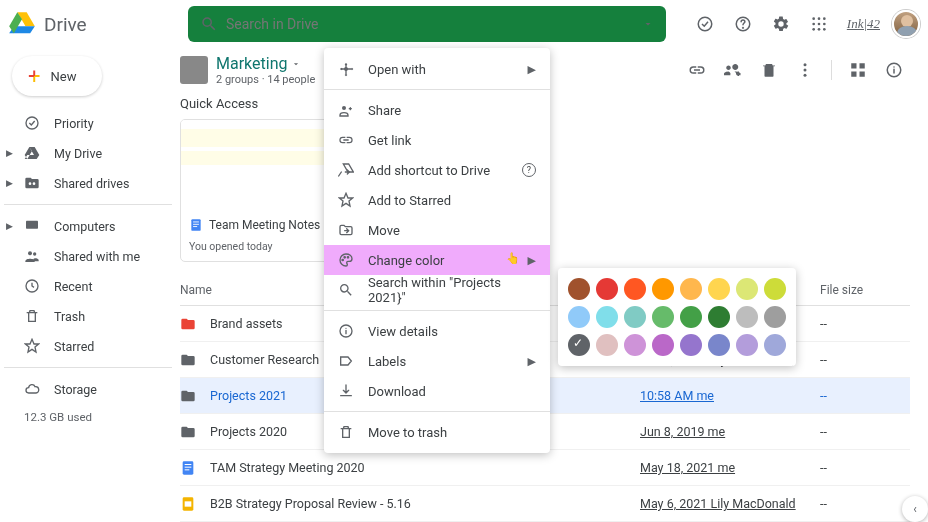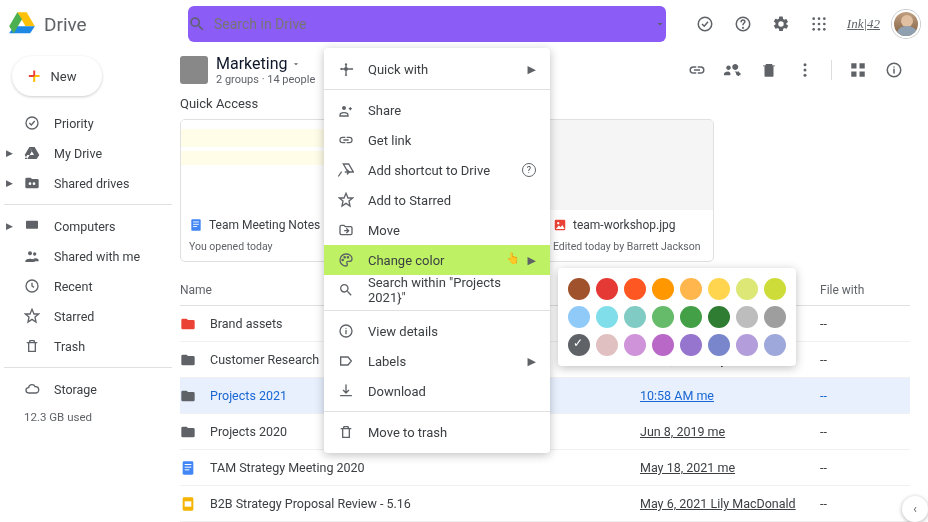--- a/index.html
+++ b/index.html
@@ -3,21 +3,21 @@
 <meta charset="utf-8">
 <style>
 * { margin:0; padding:0; box-sizing:border-box; font-family:Roboto,Arial,sans-serif; }
 body { width:928px; height:522px; background:#fff; overflow:hidden; font-size:13px; color:#5f6368; }
 
 
 .hdr { display:flex; align-items:center; height:48px; padding:0 8px; gap:8px; }
 .logo-area { display:flex; align-items:center; gap:8px; width:172px; }
 .drive-logo { width:28px; height:28px; }
 .drive-title { font-size:19px; color:#5f6368; }
-.search-bar { flex:1; max-width:478px; height:36px; background:#8b5cf6; border-radius:6px; display:flex; align-items:center; padding:0 0; gap:8px; }
+.search-bar { flex:1; max-width:478px; height:36px; background:#15803d; border-radius:6px; display:flex; align-items:center; padding:0 12px; gap:8px; }
 .search-bar input { flex:1; border:none; background:transparent; font-size:14px; outline:none; }
 .hdr-right { margin-left:auto; display:flex; align-items:center; gap:6px; }
 .icon-btn { width:32px; height:32px; display:flex; align-items:center; justify-content:center; cursor:pointer; border-radius:50%; color:#5f6368; }
 .workspace-label { font-family:'Brush Script MT',cursive; font-style:italic; padding:0 6px; border-radius:10px;text-decoration:underline; }
 .avatar { width:28px; height:28px; border-radius:50%; background:linear-gradient(#c0a080,#806040); border:2px solid #fff; box-shadow:0 0 0 1px #ccc; position:relative; overflow:hidden; }
 .avatar::before { content:''; position:absolute; width:12px; height:12px; background:#e0c0a0; border-radius:50%; top:3px; left:7px; }
 .avatar::after { content:''; position:absolute; width:20px; height:14px; background:#90a0b0; border-radius:50% 50% 0 0; bottom:-4px; left:3px; }
 
 
 .body { display:flex; height:474px; }
@@ -28,21 +28,21 @@
 .nav-item .expand { position:absolute; left:2px; font-size:9px; color:#5f6368; }
 .nav-item svg, .nav-item .ico { width:16px; height:16px; flex-shrink:0; }
 .divider { height:1px; background:#e0e0e0; margin:6px 0; }
 .storage-text { font-size:11.5px; color:#5f6368; padding:6px 0 0 20px; }
 
 
 .main { flex:1; position:relative; padding:0 18px 0 0; }
 .folder-hdr { display:flex; align-items:center; height:44px; gap:8px; }
 .folder-avatar { width:28px; height:28px; background:#888; border-radius:3px; }
 .folder-title-area { display:flex; flex-direction:column; }
-.folder-title { display:flex; align-items:center; gap:4px; font-size:16px; color:#0f172a; }
+.folder-title { display:flex; align-items:center; gap:4px; font-size:16px; color:#0f766e; }
 .folder-sub { font-size:11px; color:#5f6368; }
 .toolbar-right { margin-left:auto; display:flex; align-items:center; gap:4px; }
 .toolbar-sep { width:1px; height:20px; background:#ddd; margin:0 6px; }
 
 .section-label { font-size:13px; color:#3c4043; margin:4px 0 8px; }
 .qa-row { display:flex; gap:12px; }
 .qa-card { width:170px; border:1px solid #e0e0e0; border-radius:5px; overflow:hidden; cursor:pointer; }
 .thumb { height:90px; background:#f5f5f5; }
 .thumb.doc { background:linear-gradient(#fff 10%,#fffde7 10% 30%,#fff 30% 35%,#fffde7 35% 50%,#fff 50%); }
 .thumb.sheet { background:repeating-linear-gradient(0deg,#e8f5e9 0 8px,#fff 8px 12px),repeating-linear-gradient(90deg,#e8f5e9 0 20px,#fff 20px 24px); background-blend-mode:multiply; }
@@ -56,21 +56,21 @@
 .col-name { flex:1; }
 .col-mod { width:180px; display:flex; align-items:center; gap:4px;text-decoration:underline; }
 .col-size { width:90px; }
 .row { display:flex; align-items:center; height:36px; border-bottom:1px solid #f0f0f0; font-size:12.5px; color:#3c4043; cursor:pointer; }
 .row.selected { background:#e8f0fe; color:#1967d2; }
 .row .file-ico { width:16px; height:16px; margin-right:14px; }
 
 
 .ctx { position:absolute; left:144px; top:0; width:226px; background:#fff; border-radius:4px; box-shadow:0 2px 10px rgba(0,0,0,.25); padding:6px 0; z-index:10; }
 .ctx-item { display:flex; align-items:center; gap:14px; height:30px; padding:0 14px; font-size:13px; color:#3c4043; cursor:pointer; position:relative; }
-.ctx-item.highlight { background:#bef264; }
+.ctx-item.highlight { background:#f0abfc; }
 .ctx-item svg, .ctx-item .ico { width:16px; height:16px; flex-shrink:0; color:#5f6368; }
 .ctx-item .chev { margin-left:auto; font-size:11px; color:#5f6368; }
 .ctx-item .help { margin-left:auto; width:14px; height:14px; border:1px solid #5f6368; border-radius:50%; font-size:9px; display:flex; align-items:center; justify-content:center; }
 .ctx-div { height:1px; background:#e0e0e0; margin:5px 0; }
 .cursor-ptr { position:absolute; right:30px; top:7px; font-size:11px; }
 
 
 .color-pop { position:absolute; left:378px; top:220px; background:#fff; border-radius:4px; box-shadow:0 2px 10px rgba(0,0,0,.25); padding:10px; z-index:11; }
 .color-grid { display:grid; grid-template-columns:repeat(8,22px); gap:6px; }
 .swatch { width:22px; height:22px; border-radius:50%; cursor:pointer; position:relative; }
@@ -190,29 +190,29 @@
         </div>
         <div class="nav-item">
           <span class="ico"><svg viewBox="0 0 24 24" fill="none" stroke="#5f6368" stroke-width="2">
               <circle cx="12" cy="12" r="9"></circle>
               <path d="M12 7v5l3 2"></path>
             </svg></span>
           <span>Recent</span>
         </div>
         <div class="nav-item">
           <span class="ico"><svg viewBox="0 0 24 24" fill="none" stroke="#5f6368" stroke-width="2">
+              <path d="M4 7h16M7 7v13h10V7M9 4h6l1 3H8z"></path>
+            </svg></span>
+          <span>Trash</span>
+        </div>
+        <div class="nav-item">
+          <span class="ico"><svg viewBox="0 0 24 24" fill="none" stroke="#5f6368" stroke-width="2">
               <path d="M12 2l3 7h7l-5.5 4.5L18 21l-6-4-6 4 1.5-7.5L2 9h7z"></path>
             </svg></span>
           <span>Starred</span>
-        </div>
-        <div class="nav-item">
-          <span class="ico"><svg viewBox="0 0 24 24" fill="none" stroke="#5f6368" stroke-width="2">
-              <path d="M4 7h16M7 7v13h10V7M9 4h6l1 3H8z"></path>
-            </svg></span>
-          <span>Trash</span>
         </div>
       </div>
     <div class="divider"></div>
     <div class="nav-item">
       <svg class="ico" viewBox="0 0 24 24" fill="none" stroke="#5f6368" stroke-width="2">
           <path d="M18 18H7a4 4 0 010-8 5 5 0 019.6-1.5A4 4 0 0118 18z"></path>
         </svg>
       <span>Storage</span>
     </div>
     <div class="storage-text">12.3 GB used</div>
@@ -292,43 +292,31 @@
             <span class="file-ico"><svg viewBox="0 0 24 24">
                 <rect x="4" y="2" width="16" height="20" rx="2" fill="#0f9d58"></rect>
                 <rect x="7" y="6" width="4" height="4" fill="#fff"></rect>
                 <rect x="13" y="6" width="4" height="4" fill="#fff"></rect>
                 <rect x="7" y="12" width="4" height="4" fill="#fff"></rect>
                 <rect x="13" y="12" width="4" height="4" fill="#fff"></rect>
               </svg></span>
             <span class="qa-name">Q2 Project Status</span>
           </div>
         </div>
-        <div class="qa-card">
-          <div class="thumb img"></div>
-          <div class="qa-meta">
-            <span class="file-ico"><svg viewBox="0 0 24 24">
-                <rect x="3" y="3" width="18" height="18" rx="2" fill="#ea4335"></rect>
-                <circle cx="9" cy="9" r="2" fill="#fff"></circle>
-                <path d="M5 19l5-6 3 3 3-4 4 7z" fill="#fff"></path>
-              </svg></span>
-            <span class="qa-name">team-workshop.jpg</span>
-          </div>
-          <div class="qa-sub">Edited today by Barrett Jackson</div>
-        </div>
       </div>
 
     <div class="tbl-hdr">
       <div class="col-name">Name</div>
       <div class="col-mod">
           <span>Last modified</span> 
           <svg width="12" height="12" viewBox="0 0 24 24" fill="#5f6368">
             <path d="M12 20l-6-6h4V4h4v10h4z"></path>
           </svg>
         </div>
-      <div class="col-size">File with</div>
+      <div class="col-size">File size</div>
     </div>
     <div id="tbl-body">
         <div class="row">
           <div class="col-name" style="display:flex;align-items:center">
             <span class="file-ico"><svg viewBox="0 0 24 24" fill="#ea4335">
                 <path d="M10 4H4a2 2 0 00-2 2v12a2 2 0 002 2h16a2 2 0 002-2V8a2 2 0 00-2-2h-8l-2-2z"></path>
               </svg></span>
             <span>Brand assets</span>
           </div>
           <div class="col-mod">9:34 AM Lara Brown</div>
@@ -390,21 +378,21 @@
         </div>
       </div>
 
     <div class="ctx" id="ctx">
         <div class="ctx-item">
           <span class="ico"><svg viewBox="0 0 24 24" fill="none" stroke="#5f6368" stroke-width="2">
               <path d="M12 5v14M5 12h14" stroke-linecap="round"></path>
               <circle cx="12" cy="12" r="2" fill="#5f6368"></circle>
               <path d="M12 3l2 2-2 2-2-2zM12 19l2 2-2 2-2-2zM3 12l2-2 2 2-2 2zM19 12l2-2 2 2-2 2z" fill="#5f6368" stroke="none"></path>
             </svg></span>
-          <span>Quick with</span>
+          <span>Open with</span>
           <span class="chev">▶</span>
         </div>
         <div class="ctx-div"></div>
         <div class="ctx-item">
           <span class="ico"><svg viewBox="0 0 24 24" fill="#5f6368">
               <circle cx="9" cy="9" r="3"></circle>
               <path d="M3 20c0-3 3-4 6-4s6 1 6 4v1H3zM17 10h3M18.5 8.5v3" stroke="#5f6368" stroke-width="2" fill="none" stroke-linecap="round"></path>
             </svg></span>
           <span>Share</span>
         </div>

